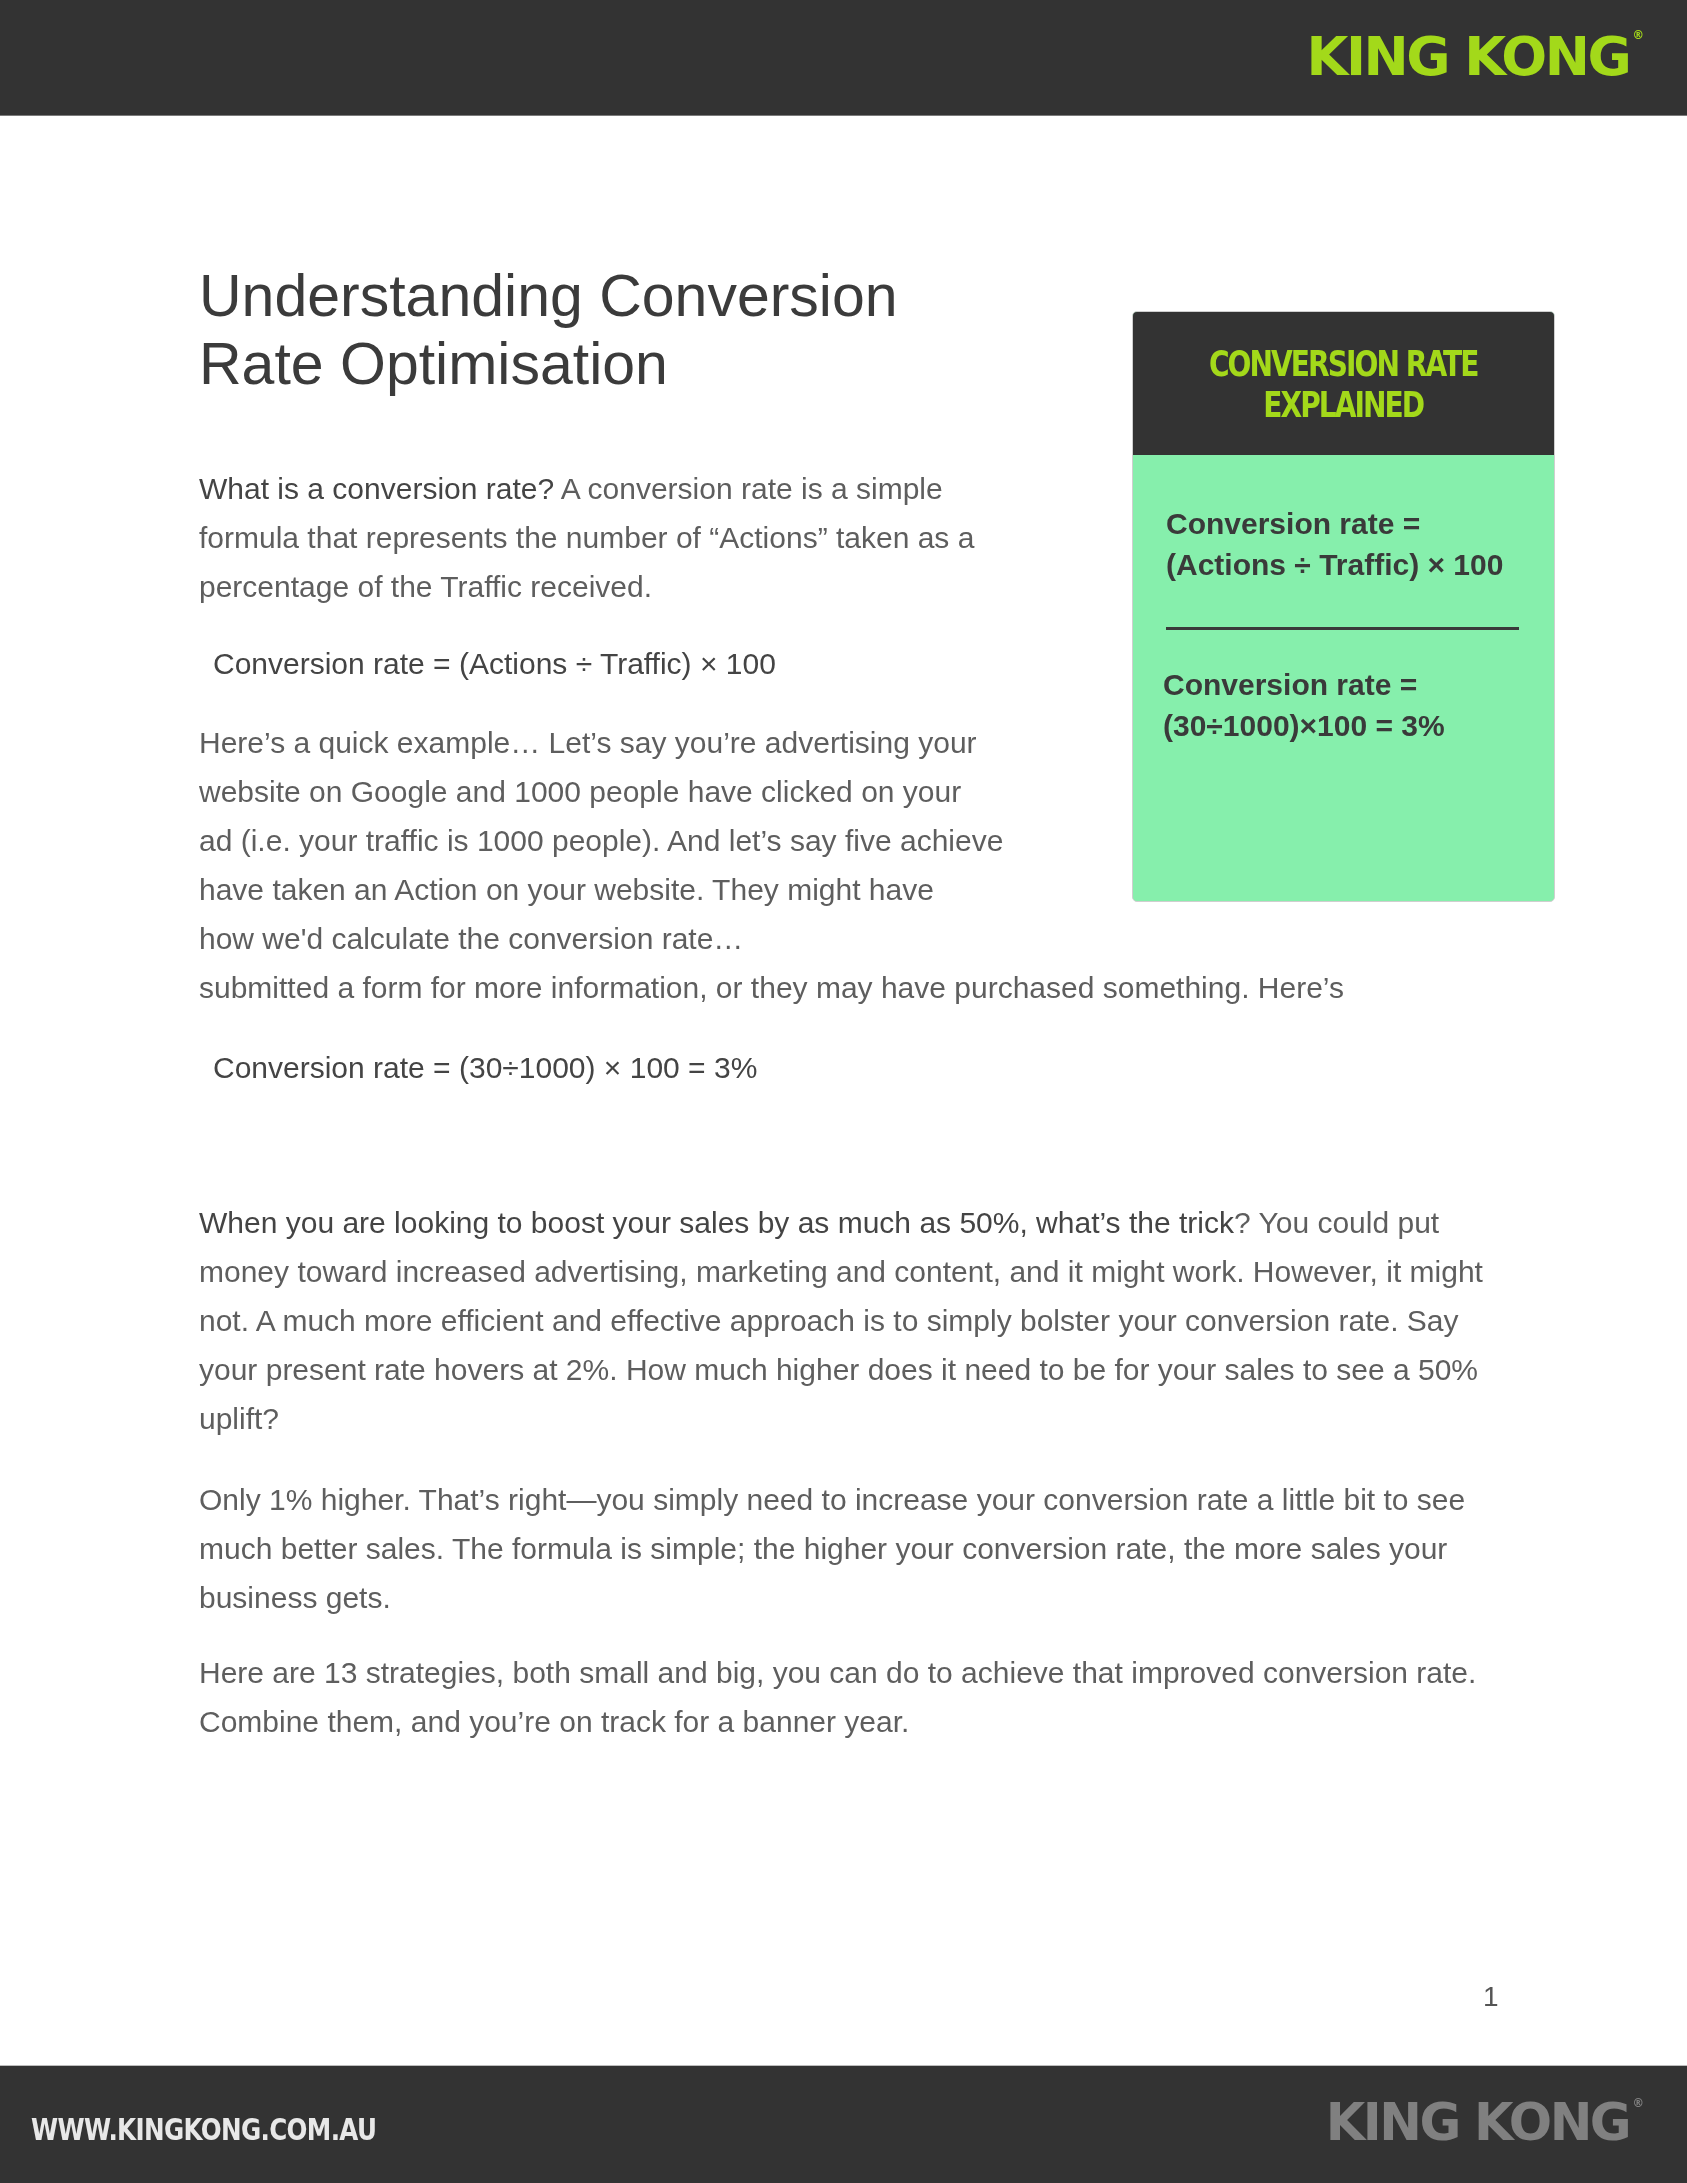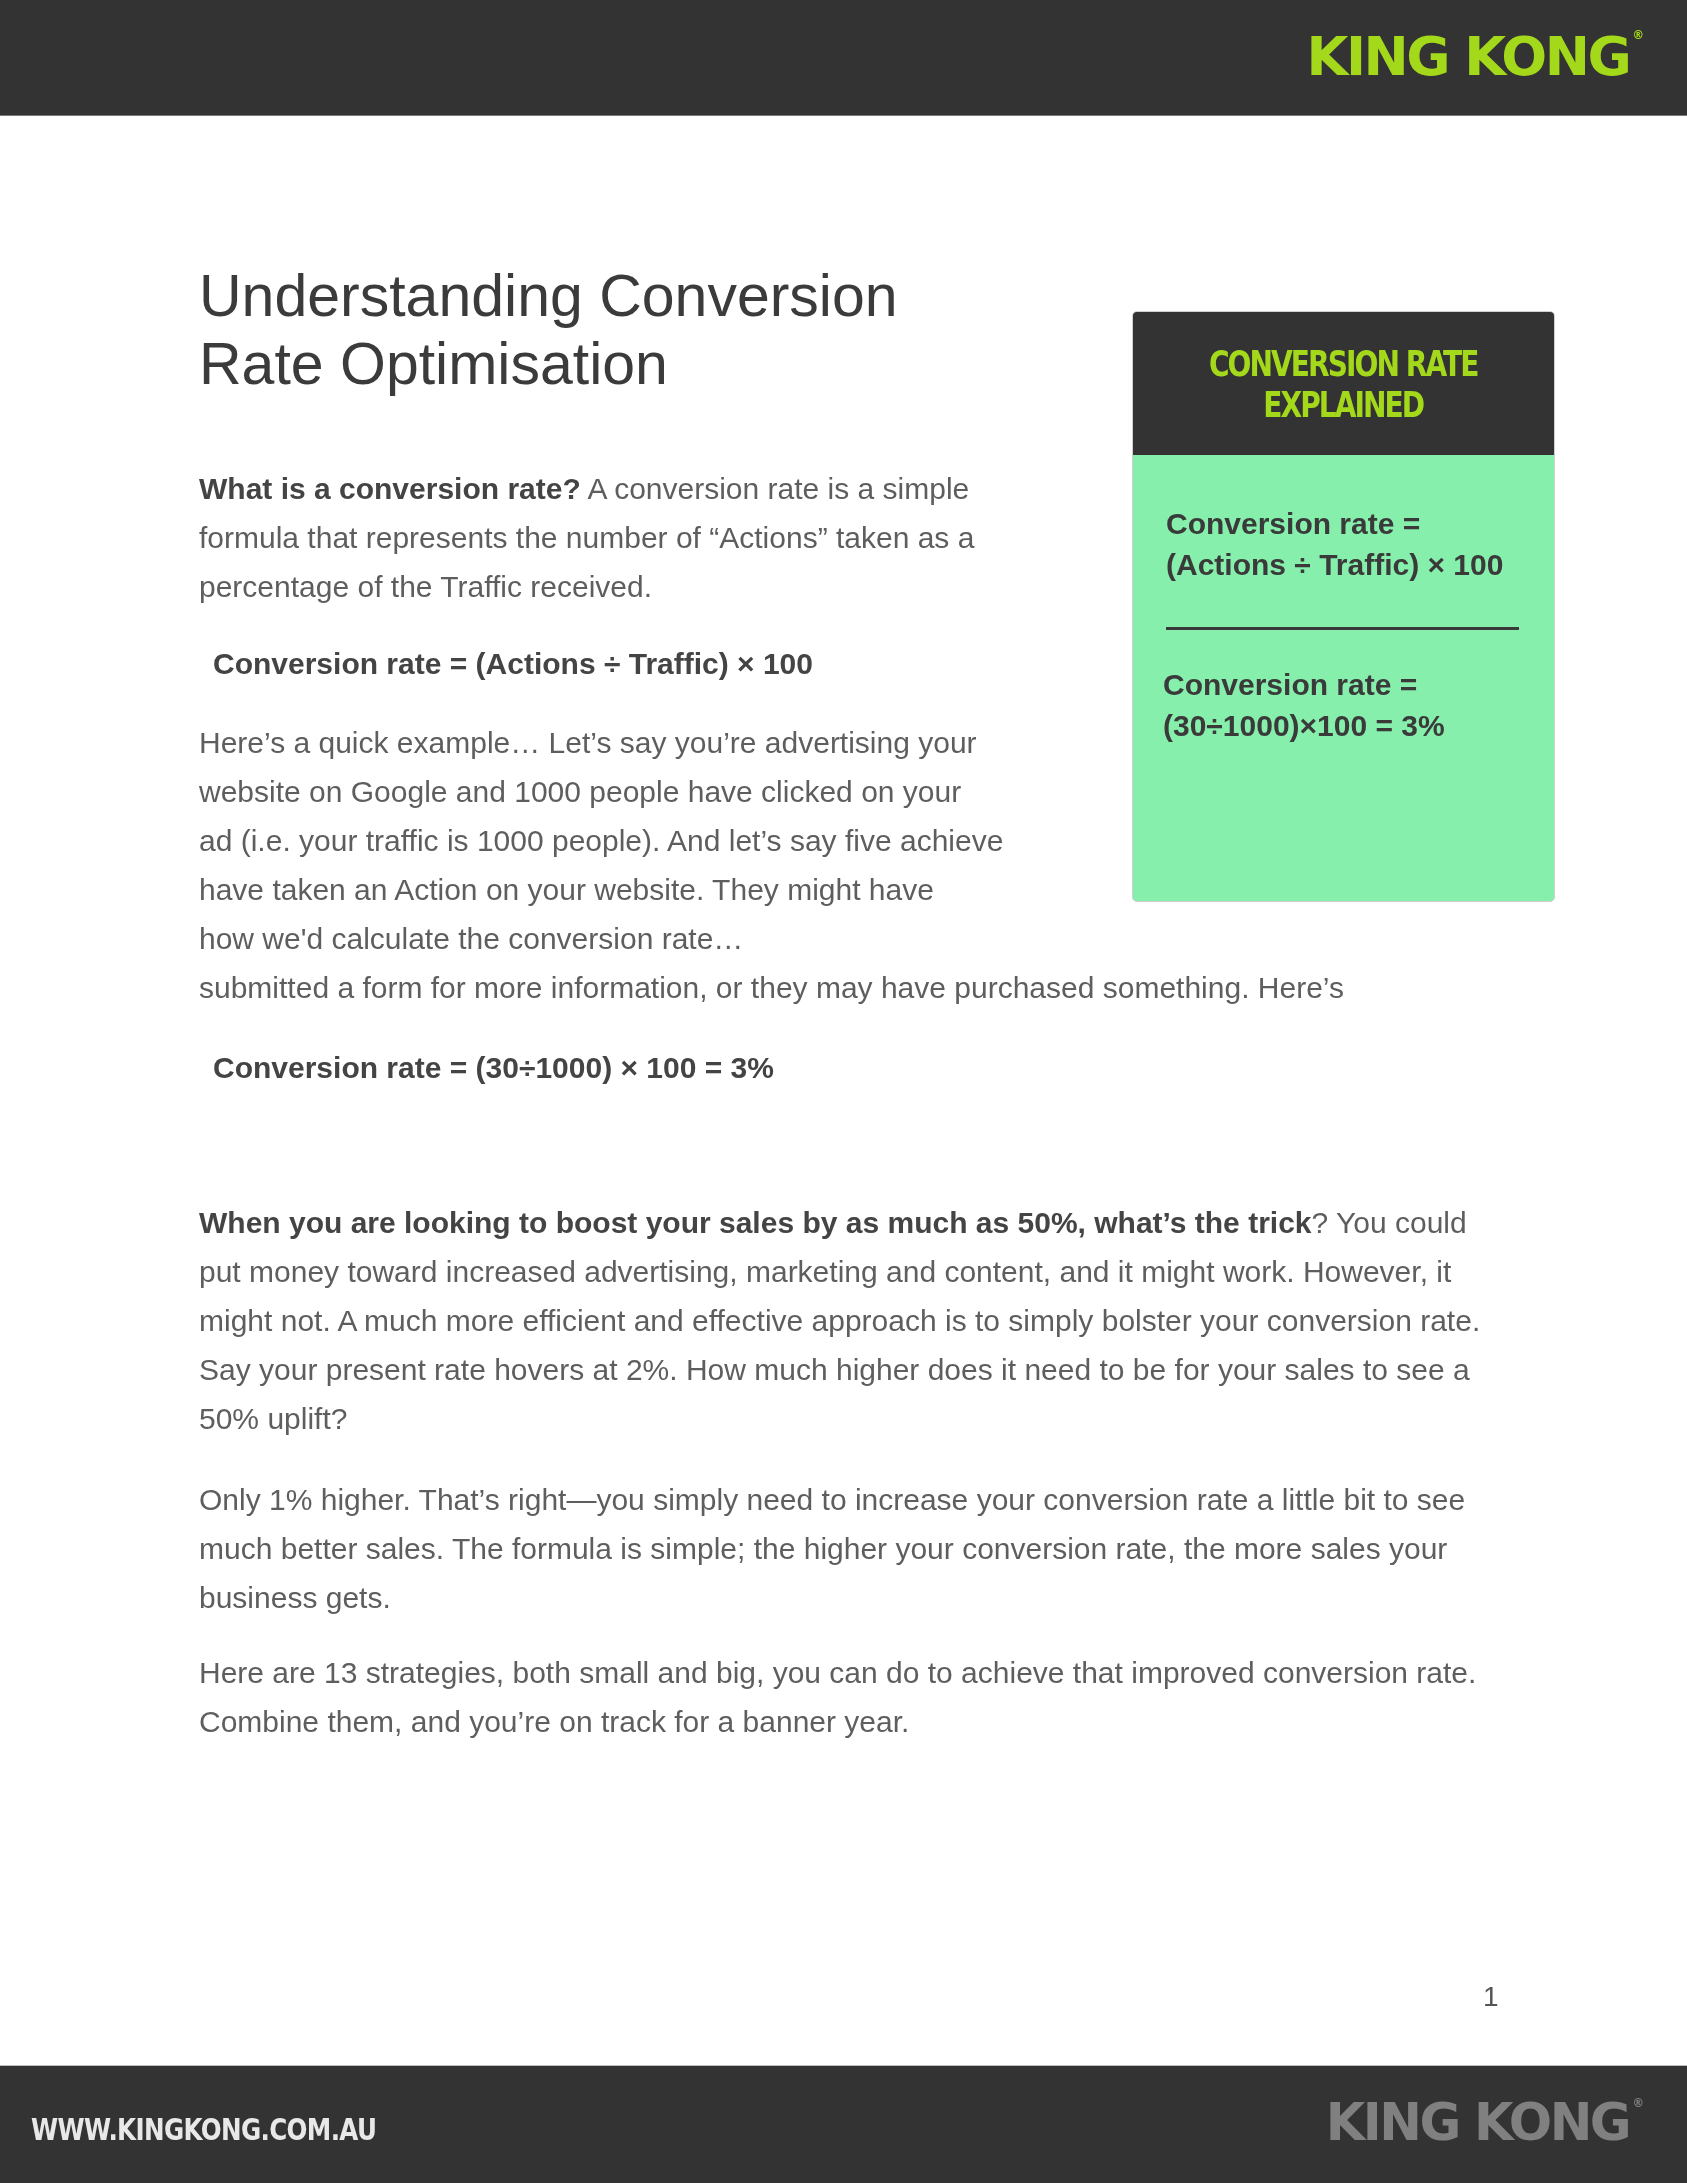--- a/index.html
+++ b/index.html
@@ -20,21 +20,21 @@
   .logo .reg { font-size: 11.5px; letter-spacing: 0; vertical-align: top; position: relative; top: 3.3px; margin-left: 3.3px; }
   .top-logo { right: 43px; top: 25px; font-size: 54px; color: #a3d91a; }
   .bottom-logo { right: 43px; top: 2093px; font-size: 51px; color: #808080; }
 
   .title {
     position: absolute; left: 199px; top: 262px; width: 906px;
     font-size: 59px; font-weight: normal; color: #3b3b3b; line-height: 68px; margin: 0;
   }
 
   .body-text { position: absolute; left: 199px; font-size: 30px; line-height: 49px; color: #5e5e5e; margin: 0; }
-  .body-text b, .formula { color: #444444; font-weight: bold; }
+  .body-text b, .formula { color: #444444; font-weight: normal; }
   .formula { position: absolute; left: 213px; font-size: 30px; line-height: 49px; margin: 0; }
 
   .p1 { top: 464px; width: 849px; }
   .f1 { top: 639px; }
   .p2 { top: 718px; width: 1261px; }
   .p2 .l { display: block; }
   .f2 { top: 1043px; }
   .p3 { top: 1198px; width: 1302px; }
   .p4 { top: 1475px; width: 1302px; }
   .p5 { top: 1648px; width: 1302px; }

